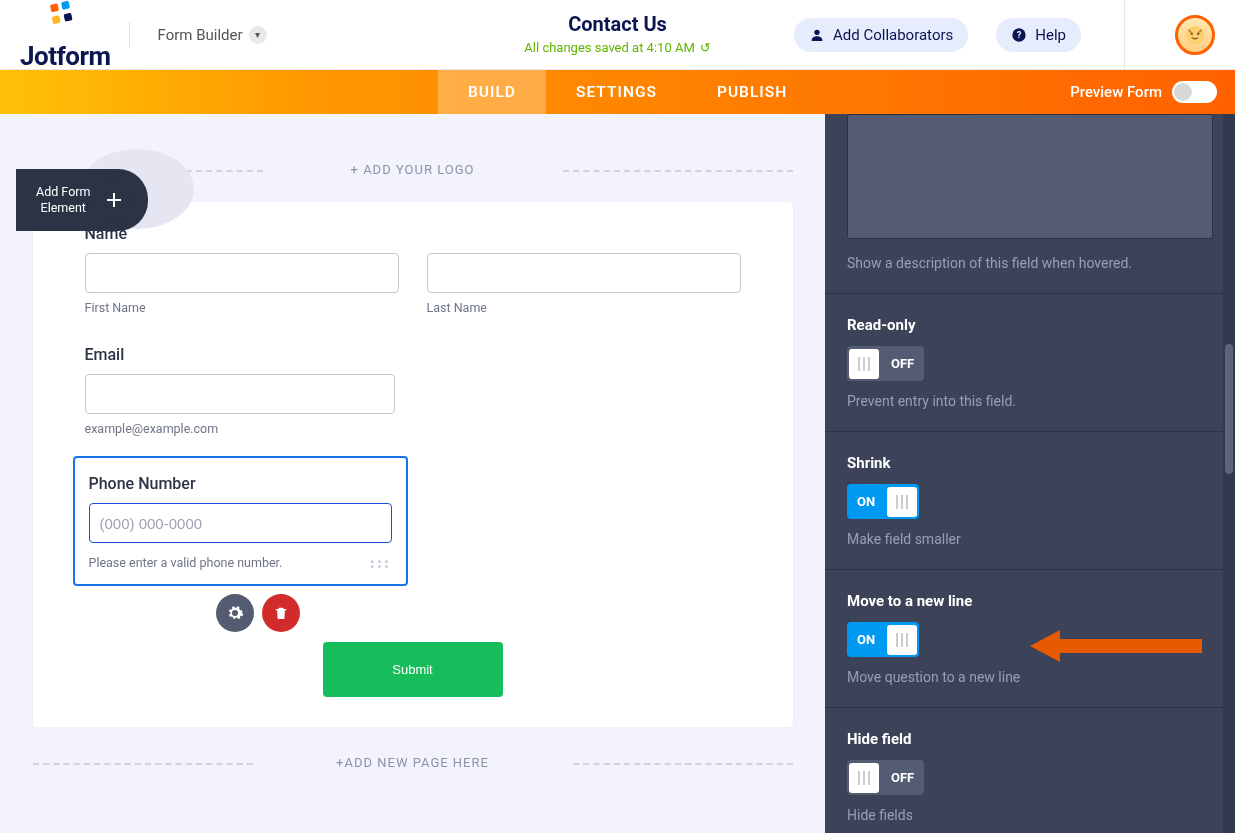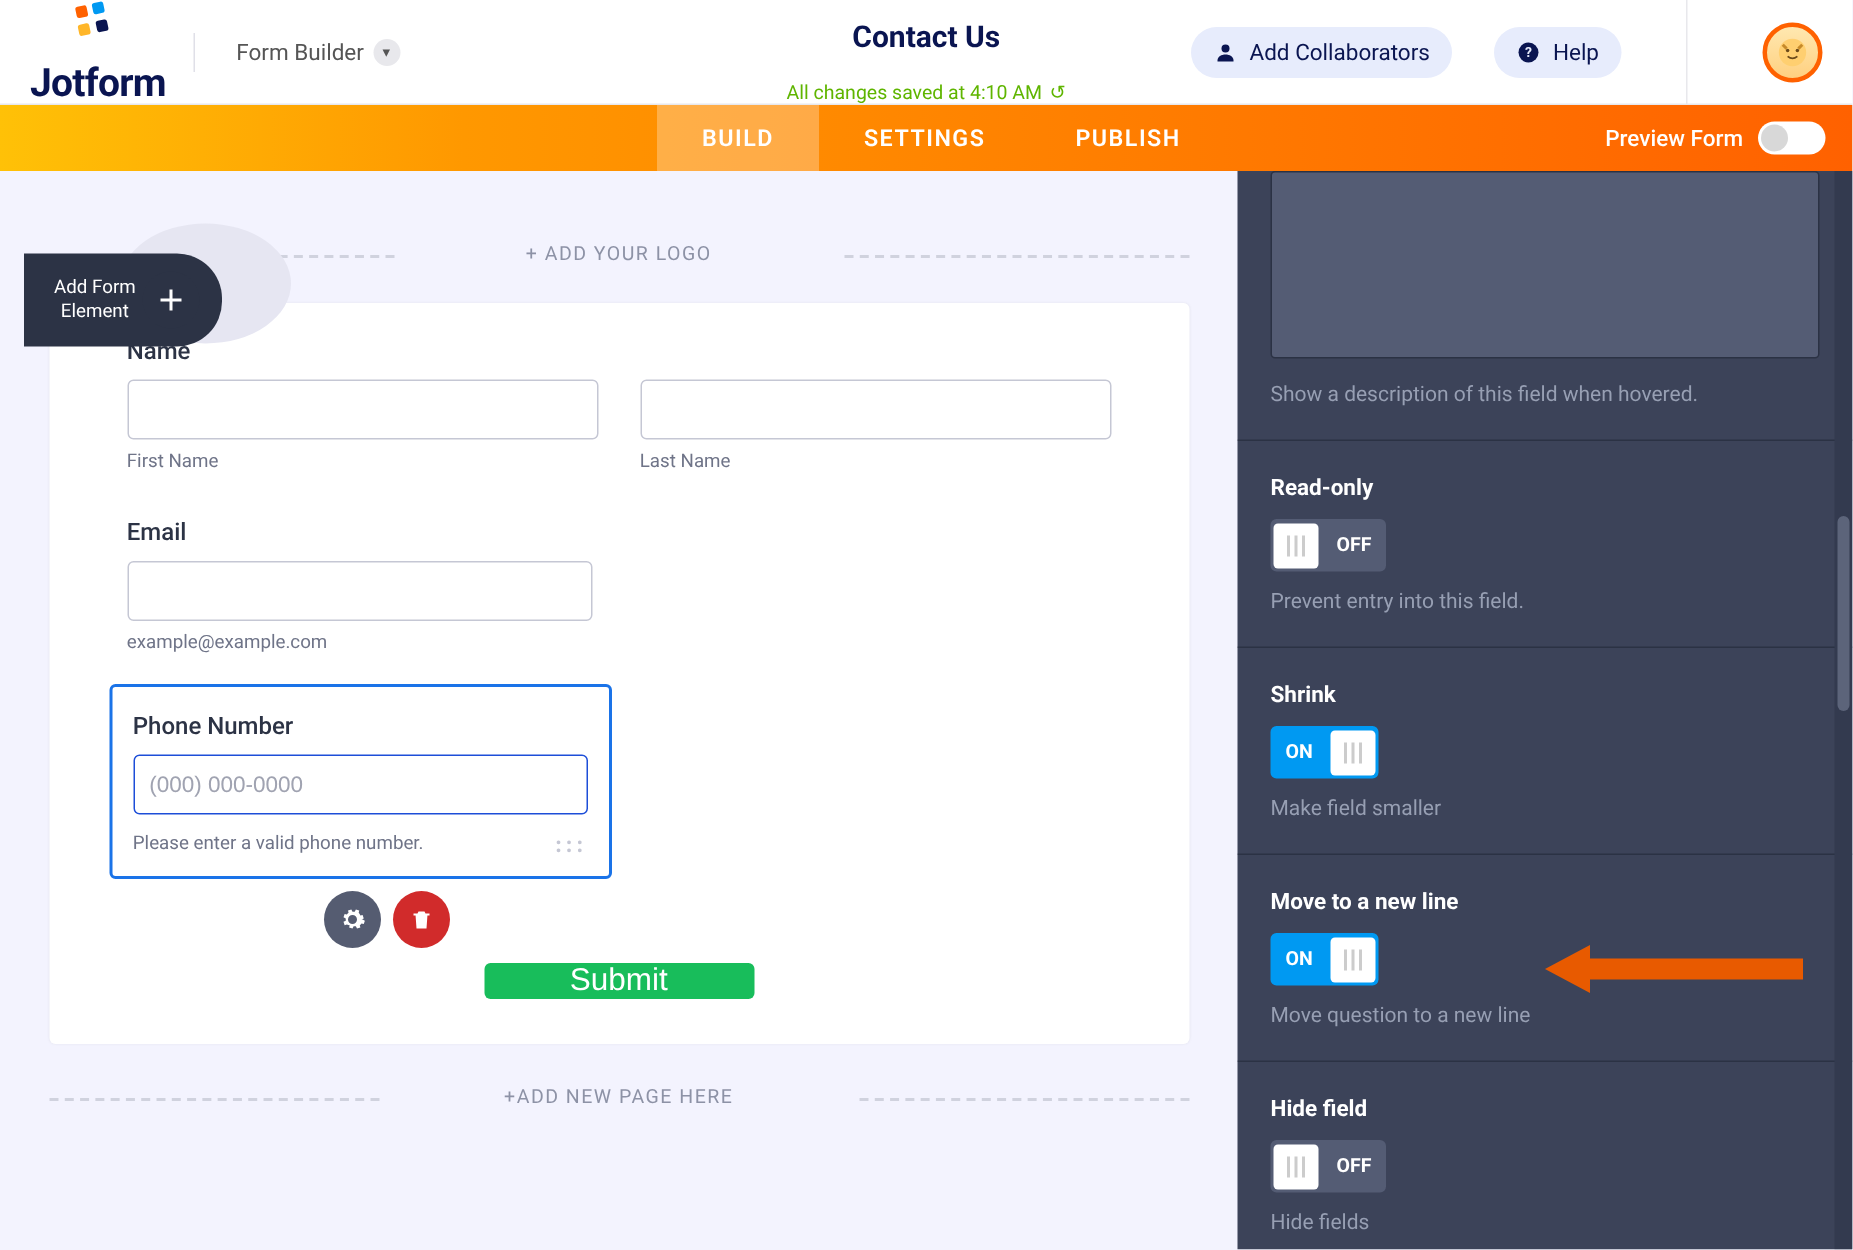--- a/index.html
+++ b/index.html
@@ -6,21 +6,21 @@
 body { font-family: -apple-system, BlinkMacSystemFont, "Segoe UI", Roboto, Helvetica, Arial, sans-serif; width: 1235px; height: 833px; overflow: hidden; background: #f3f3fe; position: relative; }
 
 .header { height: 70px; background: #fff; border-bottom: 1px solid #e8e8ec; display: flex; align-items: center; padding: 0 20px; position: relative; }
 .logo { display: flex; align-items: center; gap: 8px; cursor: pointer; flex-direction: column; }
 .logo-text { font-size: 26px; font-weight: 700; color: #0a1551; letter-spacing: -0.5px; }
 .vdiv { width:1px; height:26px; background:#e0e0e8; margin:0 18px; }
 .fb-pill { background: #fff; color: #555; font-size: 15px; padding: 6px 10px; border-radius: 4px; display:flex; align-items:center; gap:6px; }
 .fb-pill .chev { width:18px; height:18px; border-radius:50%; background:#e8e8ec; display:flex; align-items:center; justify-content:center; font-size:10px; color:#555;}
 .center-head { position:absolute; left:50%; transform:translateX(-50%); text-align:center; top:12px;}
 .form-title { font-size: 20px; font-weight: 700; color: #0a1551; }
-.save-status { font-size: 13px; color: #5fb500; margin-top:18px; display:flex; align-items:center; justify-content:center; gap:5px;}
+.save-status { font-size: 13px; color: #5fb500; margin-top:4px; display:flex; align-items:center; justify-content:center; gap:5px;}
 .right-head { margin-left: auto; display: flex; align-items: center; gap: 28px; }
 .pill { background: #e7ecfc; border-radius: 20px; padding: 8px 15px; font-size: 15px; color: #0a1551; display:flex; align-items:center; gap:8px; cursor:pointer; }
 .avatar { width: 40px; height: 40px; border-radius: 50%; background: linear-gradient(#ffe8b0,#ffd080); border: 3px solid #ff6100; margin-left:22px; cursor:pointer; display:flex; align-items:center; justify-content:center;}
 .avatar svg{width:26px;height:26px;}
 .head-divider { width:1px; height:70px; background:#e8e8ec; margin-left:15px; }
 
 .tabbar { height: 44px; background: linear-gradient(90deg, #ffc107 0%, #ff9800 25%, #ff6100 100%); display: flex; align-items: stretch; padding-left: 438px; position:relative;}
 .tab { color: #fff; font-size: 15.5px; font-weight: 600; letter-spacing: 1px; padding: 0 30px; display:flex; align-items:center; cursor:pointer;}
 .tab.active { background: rgba(255,255,255,0.28); }
 .preview-wrap { position:absolute; right:18px; top:0; height:44px; display:flex; align-items:center; gap:10px; color:#fff; font-size:15px; font-weight:500;}
@@ -51,21 +51,21 @@
 .selected-block .input{border:1px solid #1d4ed8;}
 .input::placeholder{color:#a0a3b1;}
 .drag-dots { position:absolute; right:14px; bottom:14px; color:#c5c7d4; letter-spacing:3px; line-height:5px; font-size:12px;}
 
 .action-btns { display:flex; justify-content:center; gap:8px; margin-top:-2px; padding:10px 0 0; position:relative;}
 .action-btn { width:38px; height:38px; border-radius:50%; display:flex; align-items:center; justify-content:center; color:#fff; cursor:pointer;}
 .gear-btn { background:#555c71;}
 .trash-btn { background:#d12b2b;}
 
 .submit-row { padding: 10px 52px 30px; display:flex; justify-content:center;}
-.submit-btn { background:#18bd5b; color:#fff; font-size:21px; font-weight:500; padding: 0 0; width:180px; border:none; border-radius:4px; cursor:pointer;}
+.submit-btn { background:#18bd5b; color:#fff; font-size:13px; font-weight:500; padding: 20px 0; width:180px; border:none; border-radius:4px; cursor:pointer;}
 
 .dashed-row2 { text-align:center; color:#8d92a6; font-size:13px; letter-spacing:1px; position:relative; margin:28px auto 0; width:760px;}
 .dashed-row2::before, .dashed-row2::after { content:''; position:absolute; top:50%; width:220px; border-top:2px dashed #d0d2de;}
 .dashed-row2::before{left:0;} .dashed-row2::after{right:0;}
 
 
 .scrollgutter { width:12px; height:100%; background:#333a4f; position:absolute; right:0; top:0;}
 .scrollthumb { width:8px; height:130px; background:#5c647a; border-radius:4px; position:absolute; right:2px; top:230px;}
 
 .right-panel { width:410px; background:#3c4359; position:relative; overflow:hidden;}

